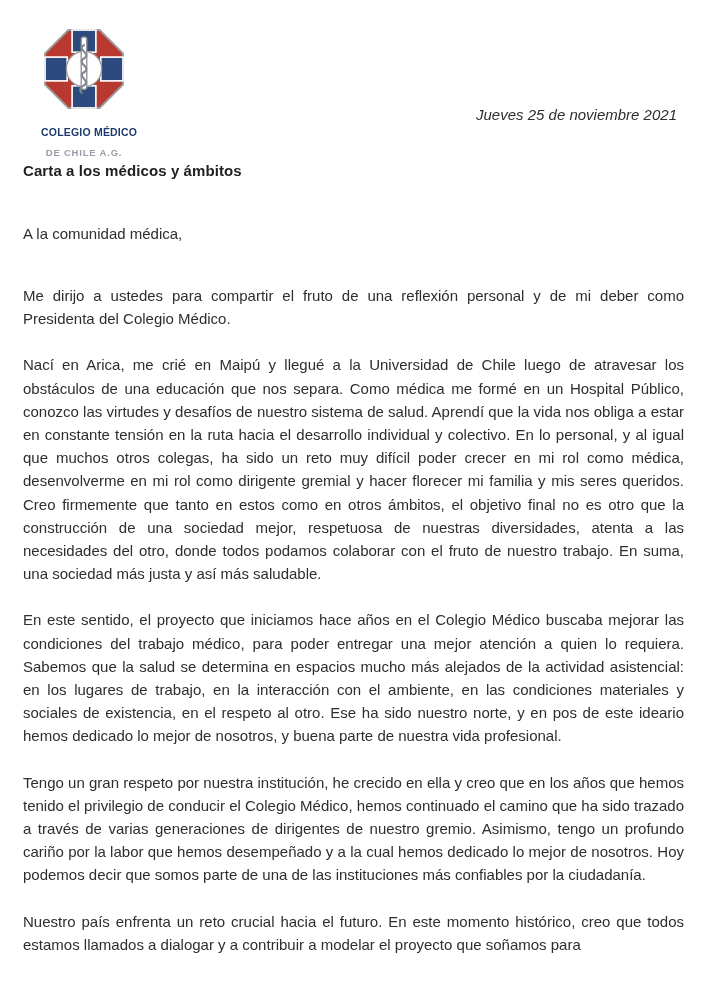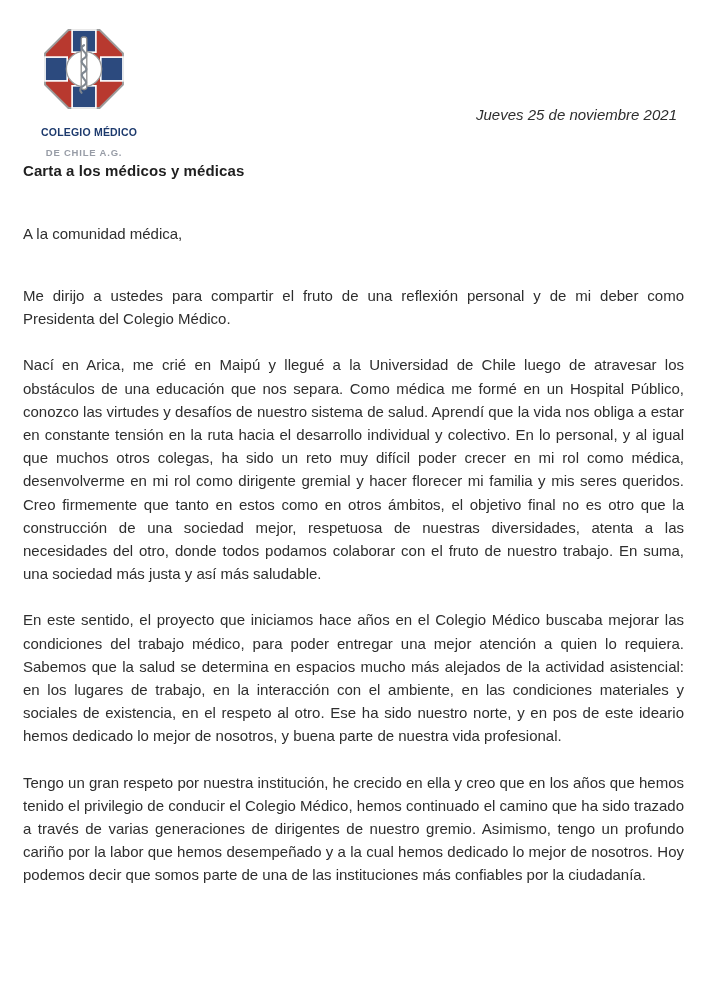--- a/index.html
+++ b/index.html
@@ -103,24 +103,25 @@
         <rect x="46.6" y="11" width="6.8" height="64" rx="2.6" fill="#ffffff" stroke="#8e8e8e" stroke-width="1.6"></rect>
 
         <path d="M50 21 C 40 26, 60 31, 50 37 C 40 43, 60 48, 50 54 C 41 59.5, 59 64.5, 50 70 C 45 73, 44 76, 47 79" fill="none" stroke="#7f8790" stroke-width="2.6" stroke-linecap="round"></path>
       </svg>
       <div class="org-name">COLEGIO MÉDICO</div>
       <div class="org-subtitle">DE CHILE A.G.</div>
     </div>
     <div class="date">Jueves 25 de noviembre 2021</div>
   </header>
 
-  <h1 class="title">Carta a los médicos y médicas</h1>
+  <h1 class="title">Carta a los médicos y ámbitos</h1>
 
   <p class="salutation">A la comunidad médica,</p>
 
   <div class="letter-body">
       <p class="para">Me dirijo a ustedes para compartir el fruto de una reflexión personal y de mi deber como Presidenta del Colegio Médico.</p>
       <p class="para">Nací en Arica, me crié en Maipú y llegué a la Universidad de Chile luego de atravesar los obstáculos de una educación que nos separa. Como médica me formé en un Hospital Público, conozco las virtudes y desafíos de nuestro sistema de salud. Aprendí que la vida nos obliga a estar en constante tensión en la ruta hacia el desarrollo individual y colectivo. En lo personal, y al igual que muchos otros colegas, ha sido un reto muy difícil poder crecer en mi rol como médica, desenvolverme en mi rol como dirigente gremial y hacer florecer mi familia y mis seres queridos. Creo firmemente que tanto en estos como en otros ámbitos, el objetivo final no es otro que la construcción de una sociedad mejor, respetuosa de nuestras diversidades, atenta a las necesidades del otro, donde todos podamos colaborar con el fruto de nuestro trabajo. En suma, una sociedad más justa y así más saludable.</p>
       <p class="para">En este sentido, el proyecto que iniciamos hace años en el Colegio Médico buscaba mejorar las condiciones del trabajo médico, para poder entregar una mejor atención a quien lo requiera. Sabemos que la salud se determina en espacios mucho más alejados de la actividad asistencial: en los lugares de trabajo, en la interacción con el ambiente, en las condiciones materiales y sociales de existencia, en el respeto al otro. Ese ha sido nuestro norte, y en pos de este ideario hemos dedicado lo mejor de nosotros, y buena parte de nuestra vida profesional.</p>
       <p class="para">Tengo un gran respeto por nuestra institución, he crecido en ella y creo que en los años que hemos tenido el privilegio de conducir el Colegio Médico, hemos continuado el camino que ha sido trazado a través de varias generaciones de dirigentes de nuestro gremio. Asimismo, tengo un profundo cariño por la labor que hemos desempeñado y a la cual hemos dedicado lo mejor de nosotros. Hoy podemos decir que somos parte de una de las instituciones más confiables por la ciudadanía.</p>
+      <p class="para">Nuestro país enfrenta un reto crucial hacia el futuro. En este momento histórico, creo que todos estamos llamados a dialogar y a contribuir a modelar el proyecto que soñamos para</p>
     </div>
 
 </div>
 
 </body></html>

